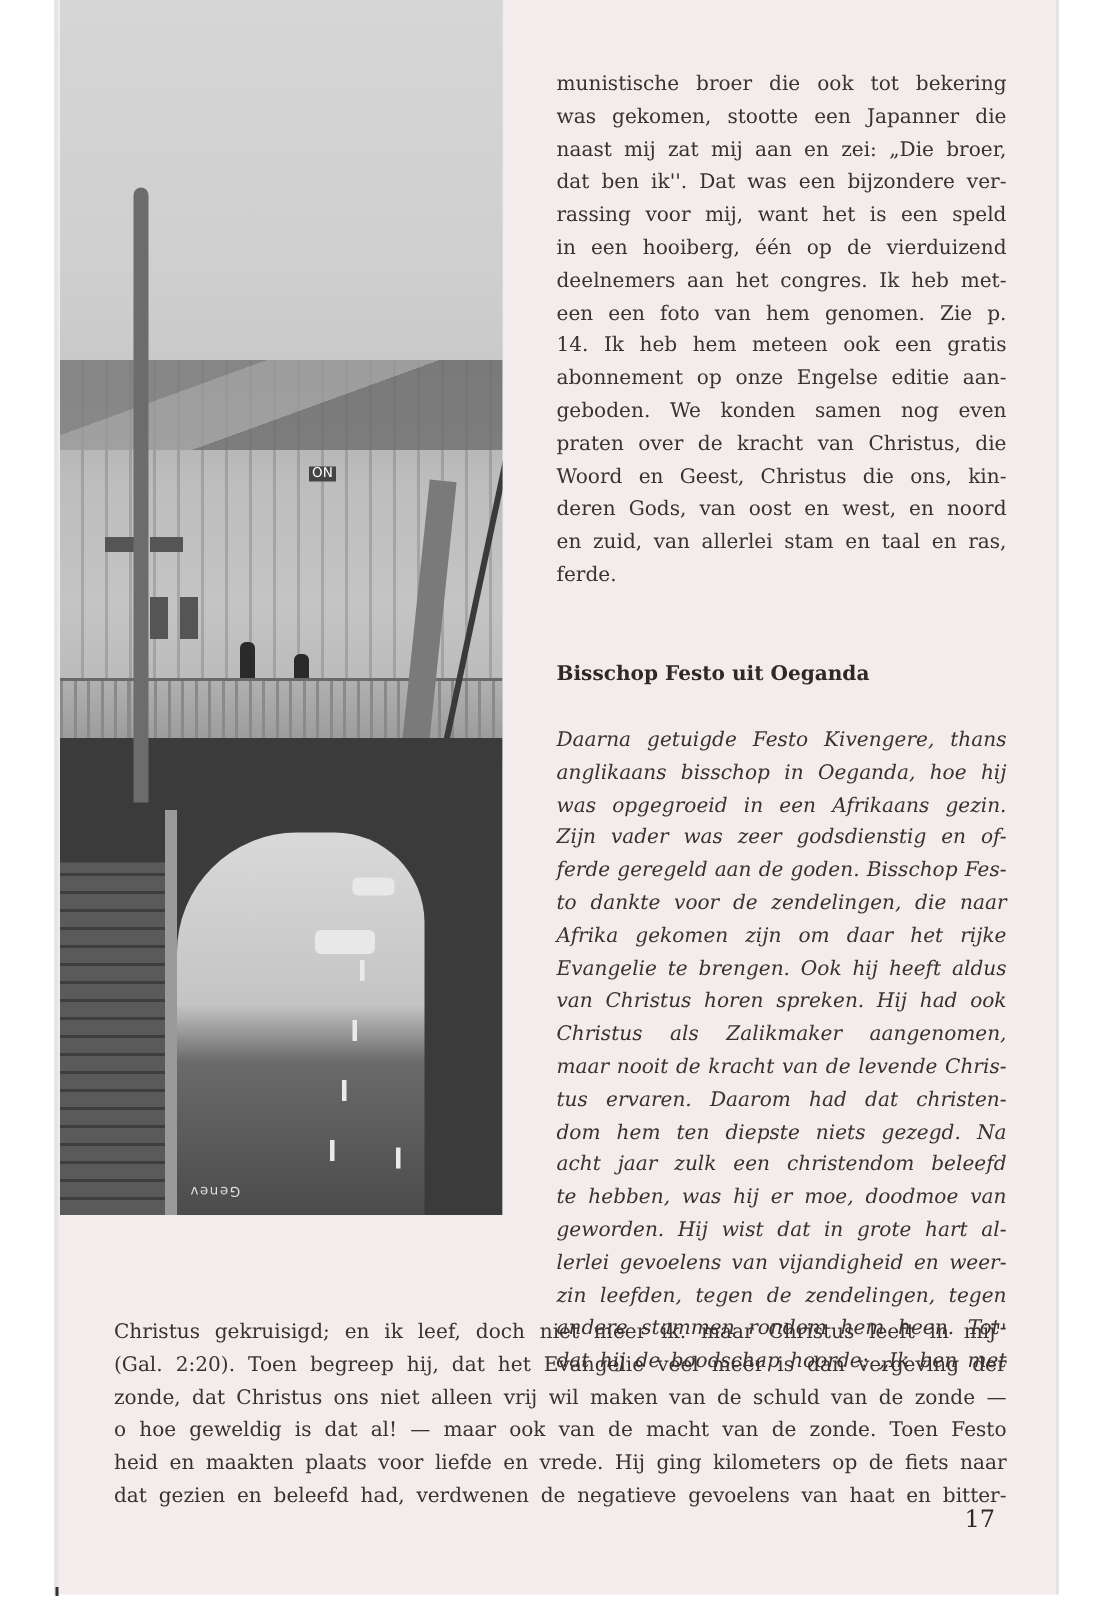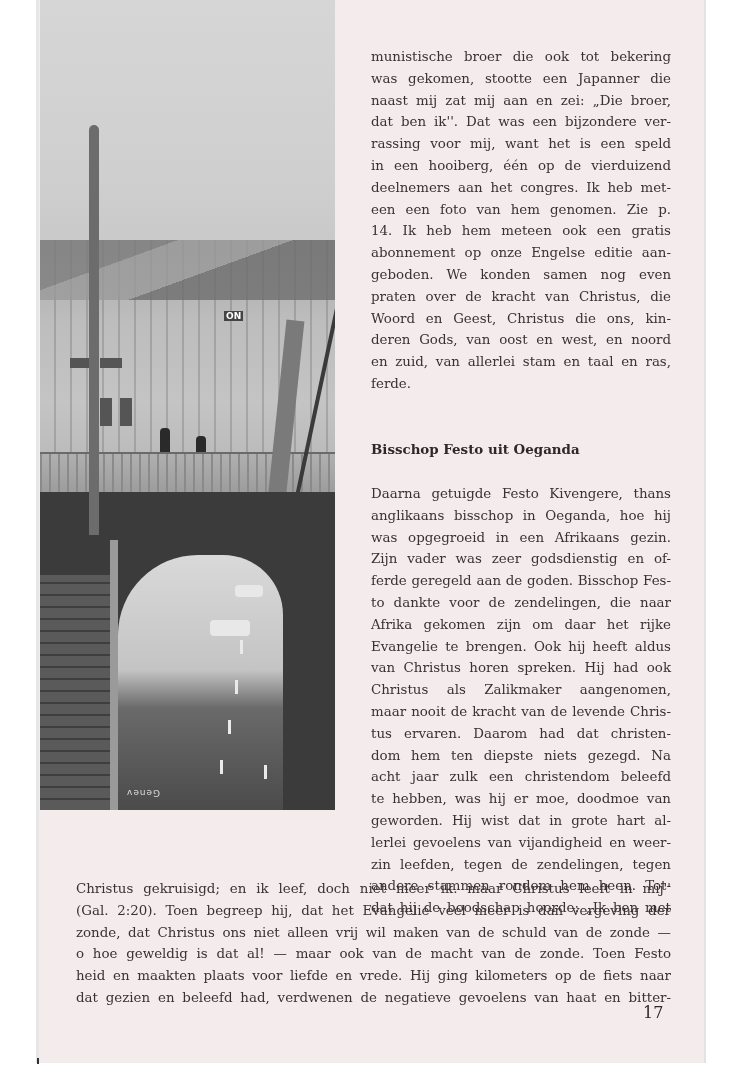--- a/index.html
+++ b/index.html
@@ -46,42 +46,42 @@
 
   .col {
     position:absolute; left:371px; top:46px; width:300px;
     font-size:13.4px; line-height:21.8px; color:#3a3232;
     text-align:justify;
   }
   .heading {
     position:absolute; left:371px; top:441px; font-weight:bold; font-size:13.4px; color:#2e2828;
   }
   .col2 { position:absolute; left:371px; top:483px; width:300px;
-    font-size:13.4px; line-height:21.8px; color:#3a3232; text-align:justify; }
+    font-size:13.4px; line-height:21.8px; color:#3a3232; text-align:justify;font-style:italic; }
   .full { position:absolute; left:76px; top:878px; width:595px;
     font-size:13.4px; line-height:21.8px; color:#3a3232; text-align:justify; }
   .pagenum { position:absolute; left:643px; top:1003px; font-weight:normal; font-size:16px; color:#2e2828; }
   .mark { position:absolute; left:37px; top:1058px; width:2px; height:6px; background:#333; }
   .line { display:block; text-align:justify; text-align-last:justify; white-space:nowrap; }
   .line.last { text-align-last:left; }
 </style>
 </head>
 <body>
 
 <div class="page"></div>
 
 <div class="photo">
   <div class="sky"></div>
   <div class="buildings"></div>
   <div class="roofs"></div>
   <div class="win" style="left:30px;top:358px;width:22px;height:10px;"></div>
   <div class="win" style="left:60px;top:358px;width:22px;height:10px;"></div>
   <div class="win" style="left:60px;top:398px;width:12px;height:28px;"></div>
   <div class="win" style="left:80px;top:398px;width:12px;height:28px;"></div>
-  <div style="position:absolute;left:184px;top:311px;font-size:9px;font-weight:bold;color:#fff;background:#444;padding:0 2px;font-family:'DejaVu Sans',sans-serif;">ON</div>
+  <div style="position:absolute;left:166px;top:311px;font-size:9px;font-weight:normal;color:#fff;background:#444;padding:0 2px;font-family:'DejaVu Sans',sans-serif;">ON</div>
   <div class="person" style="left:120px;top:428px;"></div>
   <div class="person" style="left:156px;top:436px;"></div>
   <div class="railing"></div>
   <div class="flagpole"></div>
   <div class="flag"></div>
   <div class="bridge"></div>
   <div class="arch"></div>
   <div class="car" style="left:170px;top:620px;width:40px;height:16px;"></div>
   <div class="car" style="left:195px;top:585px;width:28px;height:12px;"></div>
   <div class="dash" style="left:200px;top:640px;"></div>

